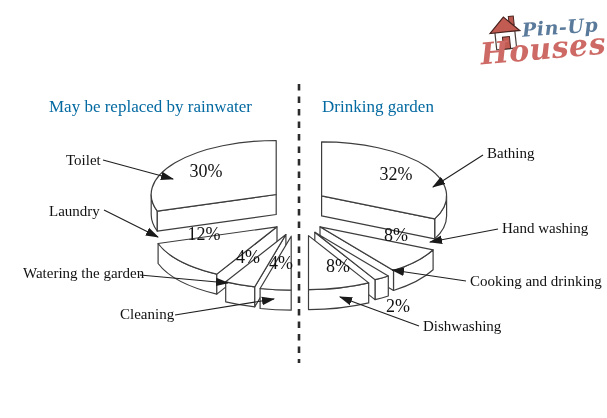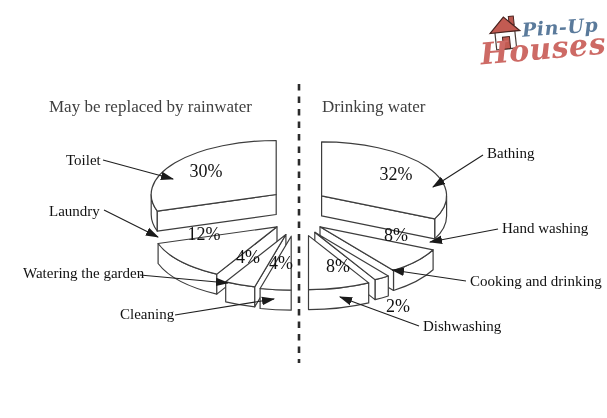--- a/index.html
+++ b/index.html
@@ -2,21 +2,21 @@
 <html><head>
 <meta charset="utf-8">
 <style>
   * { margin:0; padding:0; box-sizing:border-box; }
   html,body { background:#ffffff; }
   .frame {
     position:relative; width:607px; height:418px; background:#ffffff;
     font-family:"Liberation Serif", serif; overflow:hidden;
   }
   .title {
-    position:absolute; font-size:17px; color:#404040; white-space:nowrap;text-align:right;
+    position:absolute; font-size:17px; color:#0369a1; white-space:nowrap;text-align:right;
   }
   #title-left  { left:49px;  top:97px; }
   #title-right { left:322px; top:97px; }
   #pie-svg { position:absolute; left:0; top:0; }
   .face   { fill:#ffffff; stroke:#3d3d3d; stroke-width:1.2; stroke-linejoin:round; }
   .leader { stroke:#1f1f1f; stroke-width:1.1; fill:none; }
   .divider{ stroke:#2b2b2b; stroke-width:2.6; stroke-dasharray:6.5 6; fill:none; }
   .pct {
     font-family:"Liberation Serif", serif; font-size:18px; fill:#111;
     text-anchor:middle;
@@ -54,21 +54,21 @@
       <rect x="7" y="17" width="20" height="18" fill="#fdfdfd" stroke="#4a3f3a" stroke-width="1.2"></rect>
       <path d="M2,18 L17,3 L32,18 Z" fill="#c25b52" stroke="#4a2420" stroke-width="1.2"></path>
       <rect x="14" y="23" width="7" height="12" fill="#c25b52" stroke="#4a2420" stroke-width="1"></rect>
     </svg>
     <div class="logo-pinup">Pin-Up</div>
     <div class="logo-houses">Houses</div>
     <div class="logo-plans">plans</div>
   </div>
 
   <div class="title" id="title-left">May be replaced by rainwater</div>
-  <div class="title" id="title-right">Drinking water</div>
+  <div class="title" id="title-right">Drinking garden</div>
 
   <svg id="pie-svg" width="607" height="418" viewBox="0 0 607 418">
     <defs>
       <marker id="arrowhead" viewBox="0 0 12 9" refX="11" refY="4.5" markerWidth="12" markerHeight="9" orient="auto">
         <path d="M0,0.6 L12,4.5 L0,8.4 Z" fill="#1a1a1a"></path>
       </marker>
     </defs>
     <line class="divider" x1="299" y1="84" x2="299" y2="363"></line>
   <g>
         <path d="M151.2,194.5 A125,54 0 0 0 157.3,211.2 L157.3,231.2 A125,54 0 0 1 151.2,214.5 Z" class="face"></path>

